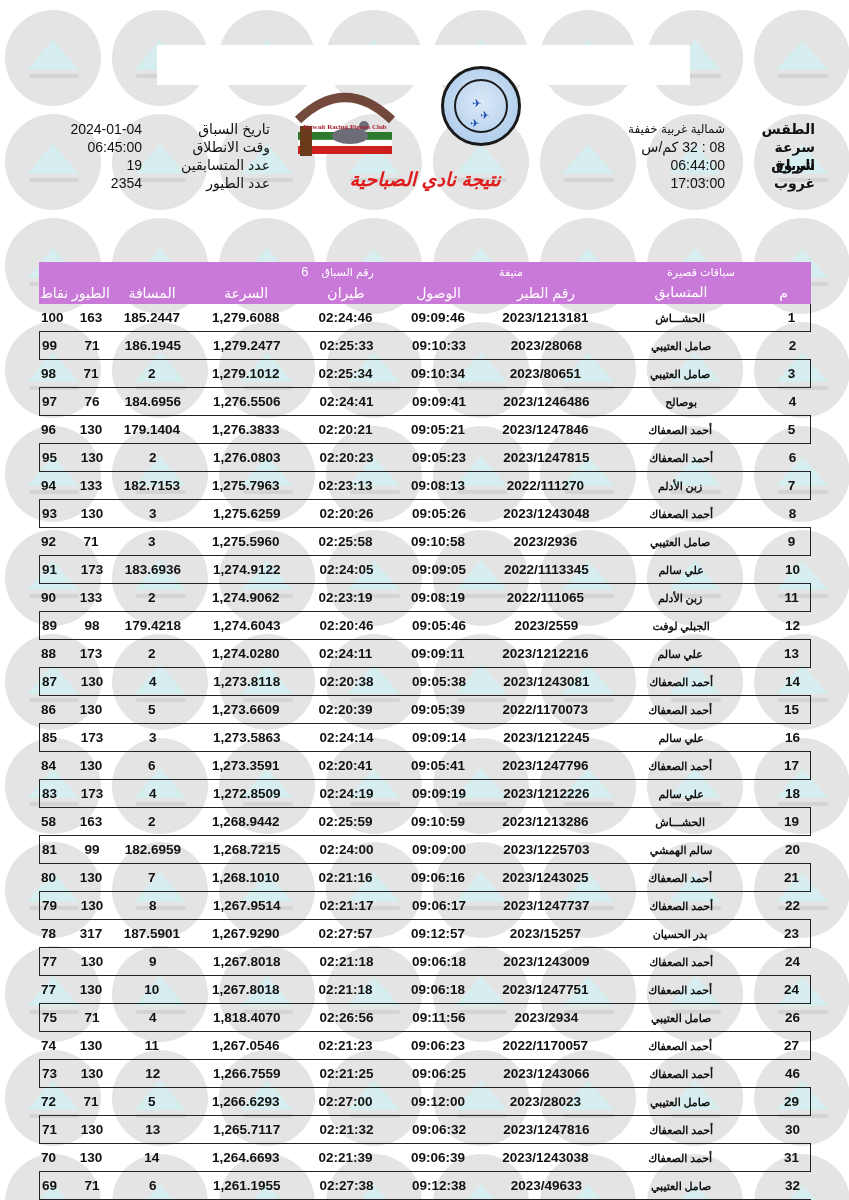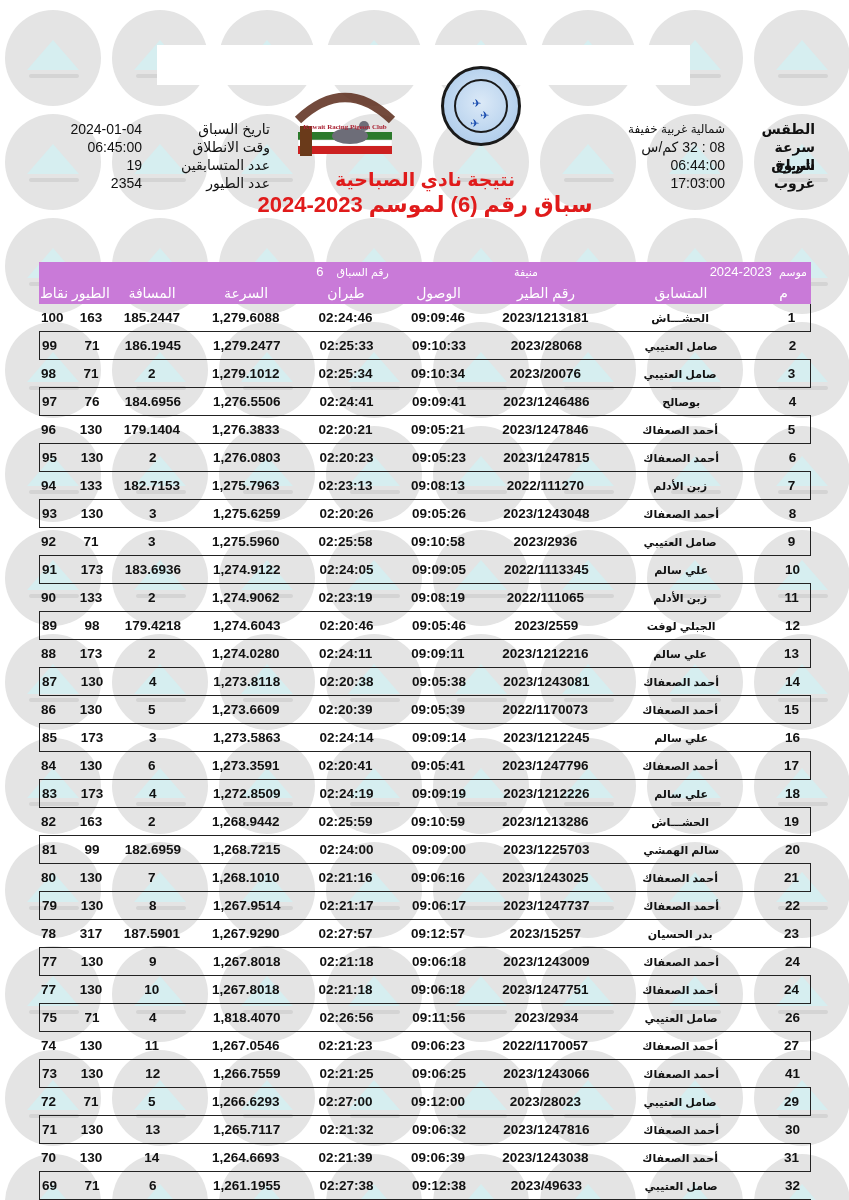--- a/index.html
+++ b/index.html
@@ -35,31 +35,31 @@
 
   .meta-left { position:absolute; left:40px; top:120px; width:230px; font-size:14px; color:#111; }
   .meta-right { position:absolute; left:600px; top:120px; width:215px; font-size:14px; color:#111; }
   .meta-row { display:flex; justify-content:space-between; direction:rtl; height:18px; line-height:18px; }
   .meta-left .meta-row .lbl { width:120px; text-align:right; font-weight:normal; }
   .meta-left .meta-row .val { flex:1; text-align:right; padding-right:8px; }
   .meta-right .meta-row .lbl { width:80px; text-align:right; font-weight:bold; }
   .meta-right .meta-row .val { flex:1; text-align:right; padding-right:10px; direction:rtl; }
 
   .titles { position:absolute; left:200px; top:168px; width:450px; text-align:center; color:#e01b1b; font-weight:bold; direction:rtl; }
-  .t1 { font-size:19px; line-height:24px; }
+  .t1 { font-size:19px; line-height:24px;font-style:italic; }
   .t2 { font-size:22px; line-height:26px; }
   .t3 { font-size:19px; line-height:22px; }
 
   .tbl { position:absolute; left:39px; top:262px; width:772px; }
   .hdr { background:#c97ad8; color:#fff; direction:rtl; }
   .hdr-top { display:flex; height:20px; line-height:20px; font-size:11px; }
   .hdr-main { display:flex; height:22px; line-height:22px; font-size:14px; }
   .col { box-sizing:border-box; text-align:center; white-space:nowrap; overflow:hidden; }
   .c-rank { width:55px; }
-  .c-name { width:150px; }
+  .c-name { width:150px;font-family:Liberation Serif, serif; }
   .c-ring { width:120px; }
   .c-arr { width:95px; }
   .c-fly { width:90px; }
   .c-spd { width:110px; }
   .c-dist { width:78px; }
   .c-birds { width:44px; }
   .c-pts { width:30px; }
 
   .rows { direction:rtl; }
   .row {
@@ -229,30 +229,26 @@
       <span class="val">06:44:00</span>
     </div>
     <div class="meta-row">
       <span class="lbl">غروب</span>
       <span class="val">17:03:00</span>
     </div>
   </div>
 
   <div class="titles">
     <div class="t1">نتيجة نادي الصباحية</div>
-    <div class="t2">سباق رقم (6) لموسم 2023-2024</div>
   </div>
 
   <div class="tbl">
     <div class="hdr">
       <div class="hdr-top">
-        <div class="col" style="width:205px;text-align:right;padding-right:4px;">
-          <span>موسم</span>
-          <span style="font-size:13px;margin-right:4px;">2023-2024</span>
-        </div>
+        <div class="col" style="width:220px;">سباقات قصيرة</div>
         <div class="col" style="width:160px;">منيفة</div>
         <div class="col" style="width:187px;text-align:center;">
           <span>رقم السباق</span>
           <span style="font-size:13px;margin-right:10px;">6</span>
         </div>
       </div>
       <div class="hdr-main">
         <div class="col c-rank">م</div>
         <div class="col c-name">المتسابق</div>
         <div class="col c-ring">رقم الطير</div>
@@ -283,21 +279,21 @@
           <div class="col c-arr">09:10:33</div>
           <div class="col c-fly">02:25:33</div>
           <div class="col c-spd">1,279.2477</div>
           <div class="col c-dist">186.1945</div>
           <div class="col c-birds">71</div>
           <div class="col c-pts">99</div>
         </div>
         <div class="row">
           <div class="col c-rank">3</div>
           <div class="col c-name">صامل العتيبي</div>
-          <div class="col c-ring">2023/20076</div>
+          <div class="col c-ring">2023/80651</div>
           <div class="col c-arr">09:10:34</div>
           <div class="col c-fly">02:25:34</div>
           <div class="col c-spd">1,279.1012</div>
           <div class="col c-dist">2</div>
           <div class="col c-birds">71</div>
           <div class="col c-pts">98</div>
         </div>
         <div class="row">
           <div class="col c-rank">4</div>
           <div class="col c-name">بوصالح</div>
@@ -465,21 +461,21 @@
         </div>
         <div class="row">
           <div class="col c-rank">19</div>
           <div class="col c-name">الحشـــاش</div>
           <div class="col c-ring">2023/1213286</div>
           <div class="col c-arr">09:10:59</div>
           <div class="col c-fly">02:25:59</div>
           <div class="col c-spd">1,268.9442</div>
           <div class="col c-dist">2</div>
           <div class="col c-birds">163</div>
-          <div class="col c-pts">82</div>
+          <div class="col c-pts">58</div>
         </div>
         <div class="row">
           <div class="col c-rank">20</div>
           <div class="col c-name">سالم الهمشي</div>
           <div class="col c-ring">2023/1225703</div>
           <div class="col c-arr">09:09:00</div>
           <div class="col c-fly">02:24:00</div>
           <div class="col c-spd">1,268.7215</div>
           <div class="col c-dist">182.6959</div>
           <div class="col c-birds">99</div>
@@ -556,21 +552,21 @@
           <div class="col c-name">أحمد الصعفاك</div>
           <div class="col c-ring">2022/1170057</div>
           <div class="col c-arr">09:06:23</div>
           <div class="col c-fly">02:21:23</div>
           <div class="col c-spd">1,267.0546</div>
           <div class="col c-dist">11</div>
           <div class="col c-birds">130</div>
           <div class="col c-pts">74</div>
         </div>
         <div class="row">
-          <div class="col c-rank">41</div>
+          <div class="col c-rank">46</div>
           <div class="col c-name">أحمد الصعفاك</div>
           <div class="col c-ring">2023/1243066</div>
           <div class="col c-arr">09:06:25</div>
           <div class="col c-fly">02:21:25</div>
           <div class="col c-spd">1,266.7559</div>
           <div class="col c-dist">12</div>
           <div class="col c-birds">130</div>
           <div class="col c-pts">73</div>
         </div>
         <div class="row">

